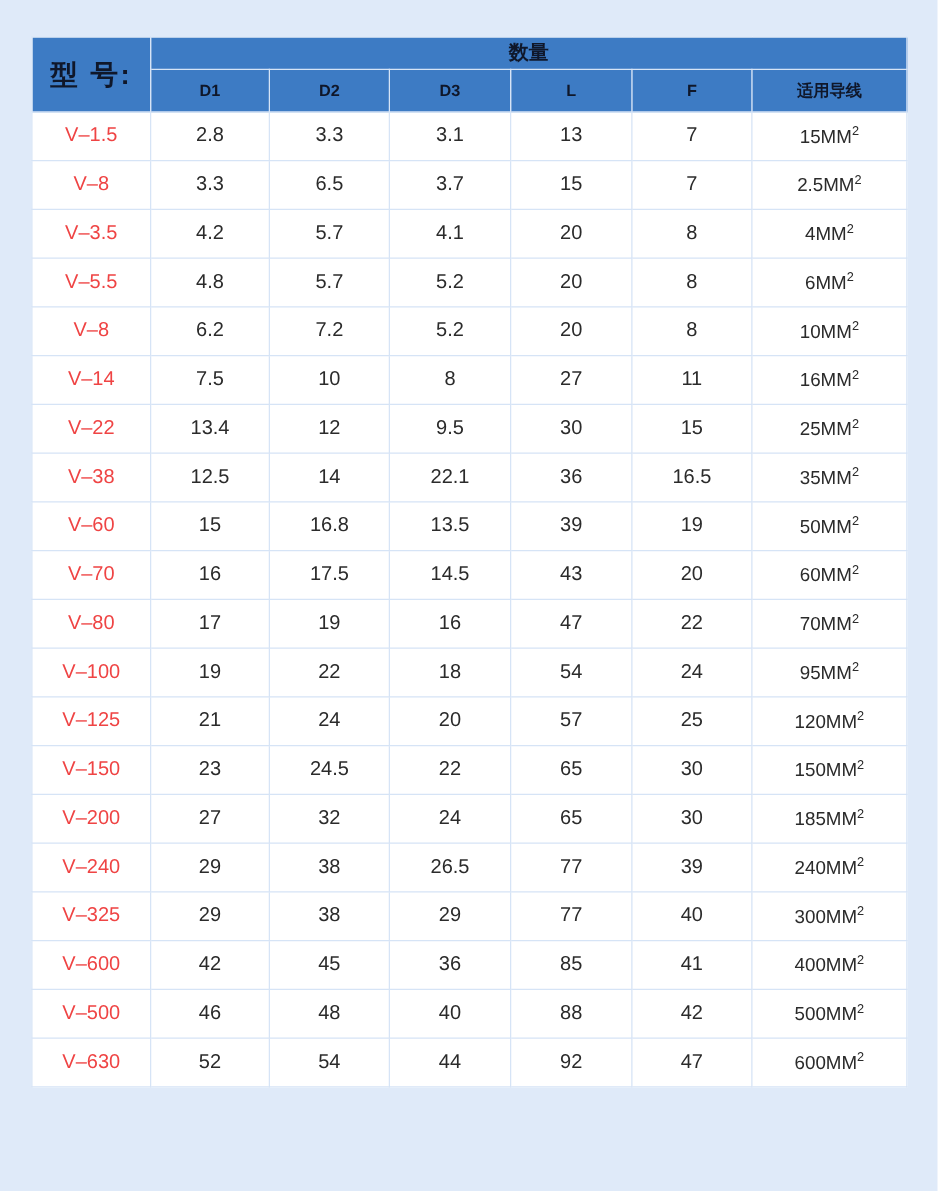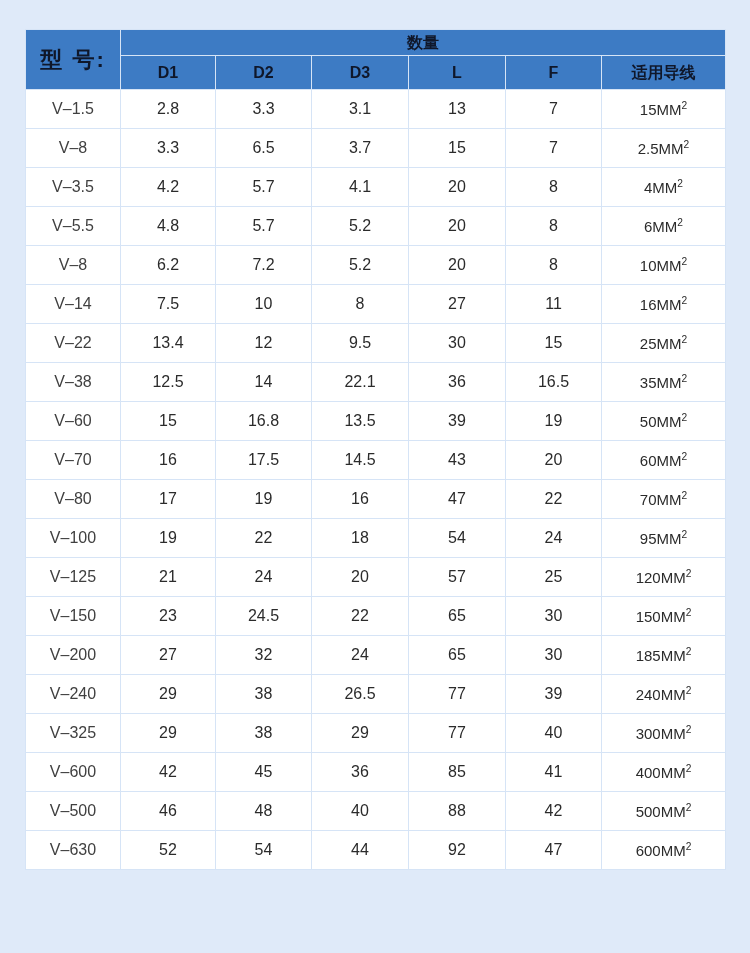--- a/index.html
+++ b/index.html
@@ -53,36 +53,36 @@
     font-size: 22px;
     letter-spacing: 2px;
     height: 58px;
   }
   th.hd-group {
     font-size: 16px;
     height: 25px;
     line-height: 25px;
   }
   th.hd-sub {
-    font-size: 16px;
+    font-size: 13px;
     height: 33px;
     line-height: 33px;
     margin-left: 44px;
   }
 
   
   td.cell {
     height: 38px;
     font-size: 16px;
     color: #2b2b2b;
     background: #ffffff;
   }
   td.cell-model {
     font-size: 16px;
-    color: #404040;
+    color: #ef4444;
   }
   td.cell-wire {
     font-size: 15px;
     margin-top: 40px;
   }
   sup.sq {
     font-size: 0.68em;
     vertical-align: super;
     line-height: 0;
   }

